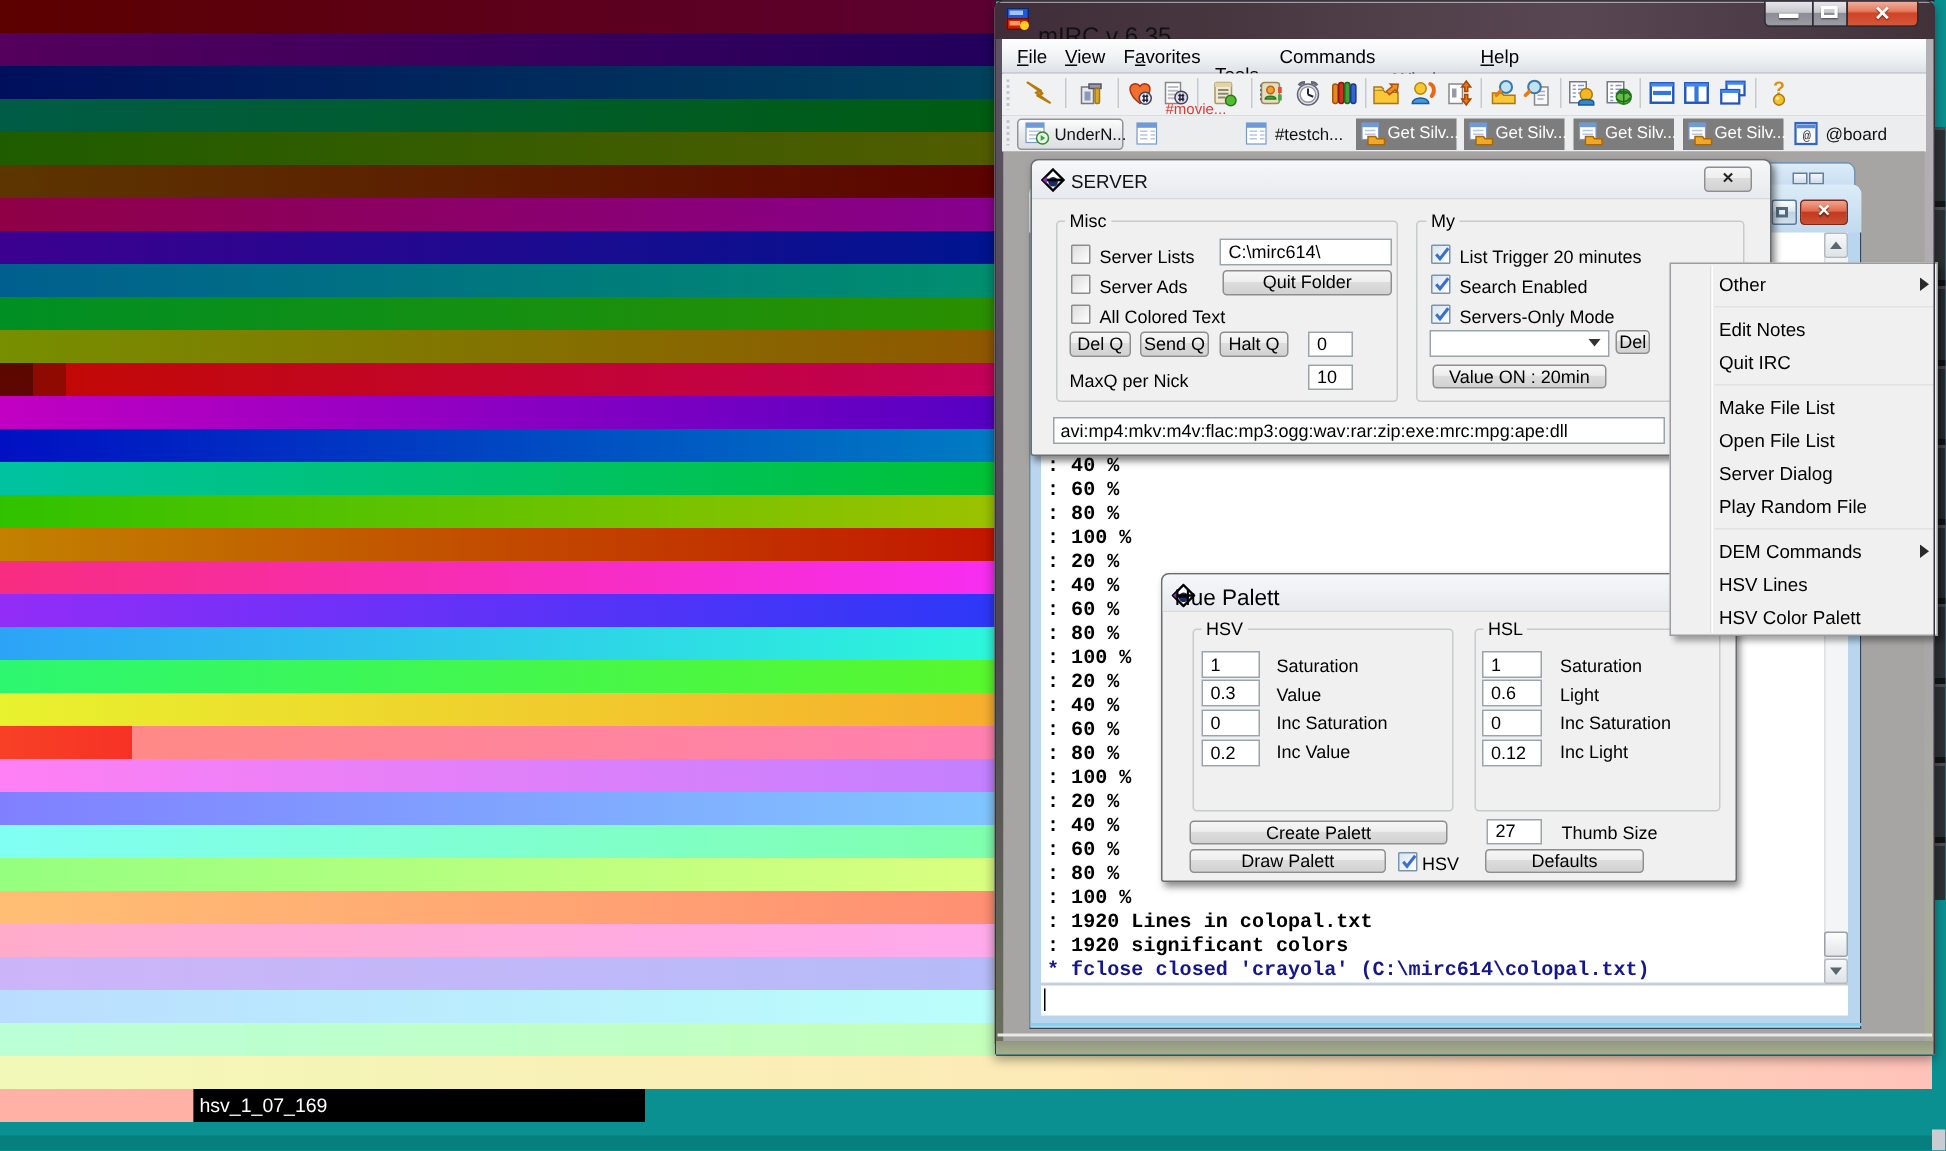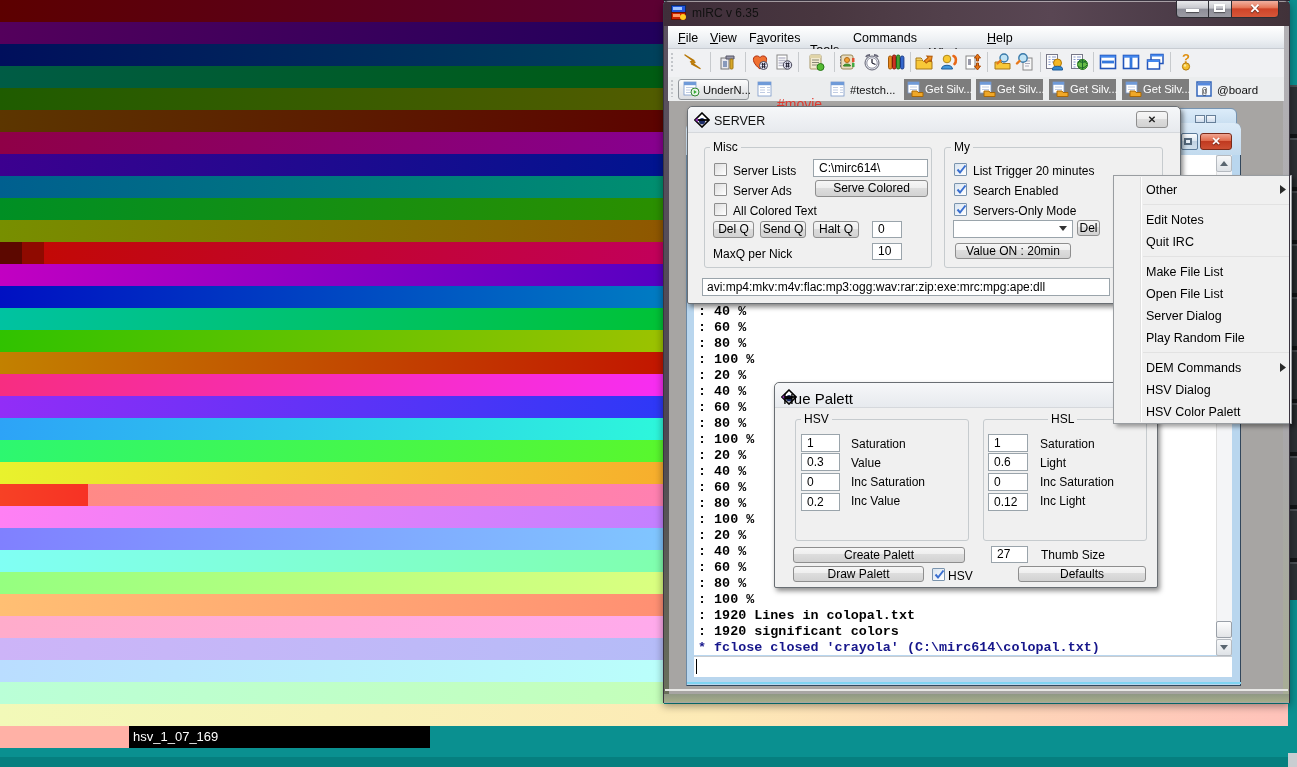--- a/index.html
+++ b/index.html
@@ -73,21 +73,21 @@
  <div class="abs" style="left:0px;top:0px;width:627px;height:1px;background:#27202a;border-radius:6px 6px 0 0"></div>
     <div class="abs" style="left:1px;top:1px;width:625px;height:1px;background:rgba(255,255,255,.5);border-radius:6px 6px 0 0"></div>
 
  <div class="abs" style="left:8px;top:5px;width:15px;height:15px">
    <div class="abs" style="left:0;top:0;width:15px;height:8px;background:#2255dd;border:1px solid #0a2a66"></div>
    <div class="abs" style="left:2px;top:2px;width:9px;height:3px;background:#9fc4ff"></div>
    <div class="abs" style="left:0;top:7px;width:15px;height:8px;background:#cc2200;border:1px solid #661100"></div>
    <div class="abs" style="left:2px;top:9px;width:7px;height:3px;background:#ff9966"></div>
    <div class="abs" style="left:9px;top:9px;width:6px;height:6px;background:#ffcc22;border-radius:50%"></div>
  </div>
- <div class="abs" style="left:29px;top:6px;font-size:12px;color:#111">mIRC v 6.35</div>
+ <div class="abs" style="left:29px;top:16px;font-size:16px;color:#111">mIRC v 6.35</div>
 
  <div class="abs" style="left:513px;top:0;width:33px;height:18px;background:linear-gradient(#e9e9ec,#c7c7cd 45%,#8d8d97 50%,#9c9ca4);border:1px solid #2d2d33;border-radius:0 0 0 4px"></div>
  <div class="abs" style="left:545px;top:0;width:24px;height:18px;background:linear-gradient(#e9e9ec,#c7c7cd 45%,#8d8d97 50%,#9c9ca4);border:1px solid #2d2d33"></div>
  <div class="abs" style="left:568px;top:0;width:48px;height:18px;background:linear-gradient(#f0b0a0,#e67a5c 40%,#cf4428 50%,#d6573a);border:1px solid #2d2d33;border-radius:0 0 4px 0"></div>
  <div class="abs" style="left:523px;top:9px;width:13px;height:3px;background:#fff;box-shadow:0 1px 1px rgba(0,0,0,.5)"></div>
  <div class="abs" style="left:551px;top:4px;width:11px;height:8px;border:2px solid #fff;box-shadow:0 1px 1px rgba(0,0,0,.4)"></div>
  <div class="abs" style="left:568px;top:0;width:48px;height:18px;color:#fff;font-weight:bold;font-size:13px;text-align:center;line-height:17px;text-shadow:0 1px 1px rgba(0,0,0,.6)">✕</div>
 
  <div class="abs" style="left:5px;top:26px;width:616px;height:23px;background:linear-gradient(#ffffff,#eef1f4 60%,#dde2e8);border-bottom:1px solid #c8ccd2"></div>
  <div class="abs" style="left:15px;top:31px;font-size:12.5px"><span style="text-decoration:underline">F</span>ile</div>
@@ -233,21 +233,21 @@
     <path d="M3 6.5 h8 M3 9 h8 M3 11.5 h6" stroke="#b9c6e0" stroke-width="0.9"></path>
     <circle cx="12" cy="11" r="4" fill="#e8f5e8" stroke="#338833"></circle>
     <path d="M10.8 9 l3 2 l-3 2 z" fill="#33aa33"></path>
   </svg>
 <div class="abs" style="left:703px;top:84px;font-size:11.2px;color:#111">UnderN...</div>
 <svg class="abs" style="left:757px;top:81px" width="17" height="17" viewBox="0 0 17 17">
     <rect x="1" y="1" width="13" height="14" fill="#fff" stroke="#7a98c8" stroke-width="0.8"></rect>
     <rect x="1" y="1" width="13" height="3.2" fill="#6f9ad8"></rect>
     <path d="M3 6.5 h5 M10 6.5 h3 M3 9 h5 M10 9 h3 M3 11.5 h5 M10 11.5 h3" stroke="#b9c6e0" stroke-width="0.9"></path>
   </svg>
-<div class="abs" style="left:777px;top:96px;font-size:14px;color:#e03a30">#movie...</div>
+<div class="abs" style="left:777px;top:68px;font-size:10px;color:#e03a30">#movie...</div>
 <svg class="abs" style="left:830px;top:81px" width="17" height="17" viewBox="0 0 17 17">
     <rect x="1" y="1" width="13" height="14" fill="#fff" stroke="#7a98c8" stroke-width="0.8"></rect>
     <rect x="1" y="1" width="13" height="3.2" fill="#6f9ad8"></rect>
     <path d="M3 6.5 h5 M10 6.5 h3 M3 9 h5 M10 9 h3 M3 11.5 h5 M10 11.5 h3" stroke="#b9c6e0" stroke-width="0.9"></path>
   </svg>
 <div class="abs" style="left:850px;top:84px;font-size:11.2px;color:#111">#testch...</div>
 <div class="abs" style="left:904px;top:79px;width:67px;height:21px;background:#7d7d7d"></div>
 <svg class="abs" style="left:907px;top:81px" width="17" height="17" viewBox="0 0 17 17">
     <rect x="1" y="1" width="11" height="11" fill="#fff" stroke="#7a98c8" stroke-width="0.8"></rect>
     <rect x="1" y="1" width="11" height="2.8" fill="#6f9ad8"></rect>
@@ -348,21 +348,21 @@
 
 <div class="gb" style="left:704px;top:147px;width:228px;height:121px"></div>
 <div class="gbl" style="left:710px;top:141px">Misc</div>
 <div class="cb" style="left:714px;top:163px"></div>
 <div class="lbl" style="left:733px;top:164px">Server Lists</div>
 <div class="cb" style="left:714px;top:183px"></div>
 <div class="lbl" style="left:733px;top:184px">Server Ads</div>
 <div class="cb" style="left:714px;top:203px"></div>
 <div class="lbl" style="left:733px;top:204px">All Colored Text</div>
 <div class="edit" style="left:813px;top:159px;width:115px;height:18px;font-size:12px;line-height:16px;padding-left:5px">C:\mirc614\</div>
-<div class="btn" style="left:815px;top:180px;width:113px;height:17px;font-size:12px;line-height:15px">Serve Colored</div>
+<div class="btn" style="left:815px;top:180px;width:113px;height:17px;font-size:12px;line-height:15px">Quit Folder</div>
 <div class="btn" style="left:713px;top:221px;width:41px;height:17px;font-size:12px;line-height:15px">Del Q</div>
 <div class="btn" style="left:760px;top:221px;width:46px;height:17px;font-size:12px;line-height:15px">Send Q</div>
 <div class="btn" style="left:813px;top:221px;width:46px;height:17px;font-size:12px;line-height:15px">Halt Q</div>
 <div class="edit" style="left:872px;top:221px;width:30px;height:17px;font-size:12px;line-height:15px;padding-left:5px">0</div>
 <div class="lbl" style="left:713px;top:247px">MaxQ per Nick</div>
 <div class="edit" style="left:872px;top:243px;width:30px;height:17px;font-size:12px;line-height:15px;padding-left:5px">10</div>
 
 <div class="gb" style="left:944px;top:147px;width:219px;height:121px"></div>
 <div class="gbl" style="left:951px;top:141px">My</div>
 <div class="chk" style="left:954px;top:163px">
@@ -405,41 +405,41 @@
 <div class="edit" style="left:801px;top:434px;width:39px;height:18px;font-size:12px;line-height:16px;padding-left:5px">1</div>
 <div class="edit" style="left:801px;top:453px;width:39px;height:18px;font-size:12px;line-height:16px;padding-left:5px">0.3</div>
 <div class="edit" style="left:801px;top:473px;width:39px;height:18px;font-size:12px;line-height:16px;padding-left:5px">0</div>
 <div class="edit" style="left:801px;top:493px;width:39px;height:18px;font-size:12px;line-height:16px;padding-left:5px">0.2</div>
 <div class="lbl" style="left:851px;top:437px">Saturation</div>
 <div class="lbl" style="left:851px;top:456px">Value</div>
 <div class="lbl" style="left:851px;top:475px">Inc Saturation</div>
 <div class="lbl" style="left:851px;top:494px">Inc Value</div>
 
 <div class="gb" style="left:983px;top:419px;width:164px;height:122px"></div>
-<div class="gbl" style="left:1048px;top:413px">HSL</div>
+<div class="gbl" style="left:989px;top:413px">HSL</div>
 <div class="edit" style="left:988px;top:434px;width:40px;height:18px;font-size:12px;line-height:16px;padding-left:5px">1</div>
 <div class="edit" style="left:988px;top:453px;width:40px;height:18px;font-size:12px;line-height:16px;padding-left:5px">0.6</div>
 <div class="edit" style="left:988px;top:473px;width:40px;height:18px;font-size:12px;line-height:16px;padding-left:5px">0</div>
 <div class="edit" style="left:988px;top:493px;width:40px;height:18px;font-size:12px;line-height:16px;padding-left:5px">0.12</div>
 <div class="lbl" style="left:1040px;top:437px">Saturation</div>
 <div class="lbl" style="left:1040px;top:456px">Light</div>
 <div class="lbl" style="left:1040px;top:475px">Inc Saturation</div>
 <div class="lbl" style="left:1040px;top:494px">Inc Light</div>
 
 <div class="btn" style="left:793px;top:547px;width:172px;height:16px;font-size:12px;line-height:14px">Create Palett</div>
 <div class="edit" style="left:991px;top:546px;width:37px;height:17px;font-size:12px;line-height:15px;padding-left:5px">27</div>
 <div class="lbl" style="left:1041px;top:548px">Thumb Size</div>
 <div class="btn" style="left:793px;top:566px;width:131px;height:16px;font-size:12px;line-height:14px">Draw Palett</div>
 <div class="chk" style="left:932px;top:568px">
     <svg width="13" height="13" viewBox="0 0 13 13">
       <path d="M2.5 6.5 L5 9.5 L10.5 2.5" stroke="#3a6fd0" stroke-width="2" fill="none"></path>
     </svg>
   </div>
 <div class="lbl" style="left:948px;top:569px">HSV</div>
-<div class="btn" style="left:1018px;top:566px;width:128px;height:16px;font-size:12px;line-height:14px">Defaults</div>
+<div class="btn" style="left:990px;top:566px;width:106px;height:16px;font-size:12px;line-height:14px">Defaults</div>
 
 <div class="abs" style="left:1113px;top:175px;width:179px;height:249px;background:#f0f0f0;border:1px solid #999da1;box-shadow:3px 3px 4px rgba(0,0,0,.35)"></div>
 <div class="abs" style="left:1140px;top:177px;width:1px;height:245px;background:#e0e0e0"></div>
 <div class="abs" style="left:1141px;top:177px;width:1px;height:245px;background:#fff"></div>
 <div class="mi" style="left:1146px;top:183px">Other</div>
 <svg class="abs" style="left:1280px;top:185px" width="6" height="9" viewBox="0 0 6 9">
     <path d="M0 0 L6 4.5 L0 9 Z" fill="#2a2a2a"></path>
   </svg>
 <div class="sep13" style="left:1143px;top:204px;width:147px"></div>
 <div class="mi" style="left:1146px;top:213px">Edit Notes</div>
@@ -447,14 +447,14 @@
 <div class="sep13" style="left:1143px;top:256px;width:147px"></div>
 <div class="mi" style="left:1146px;top:265px">Make File List</div>
 <div class="mi" style="left:1146px;top:287px">Open File List</div>
 <div class="mi" style="left:1146px;top:309px">Server Dialog</div>
 <div class="mi" style="left:1146px;top:331px">Play Random File</div>
 <div class="sep13" style="left:1143px;top:352px;width:147px"></div>
 <div class="mi" style="left:1146px;top:361px">DEM Commands</div>
 <svg class="abs" style="left:1280px;top:363px" width="6" height="9" viewBox="0 0 6 9">
     <path d="M0 0 L6 4.5 L0 9 Z" fill="#2a2a2a"></path>
   </svg>
-<div class="mi" style="left:1146px;top:383px">HSV Dialog</div>
+<div class="mi" style="left:1146px;top:383px">HSV Lines</div>
 <div class="mi" style="left:1146px;top:405px">HSV Color Palett</div>
 
 </body></html>

